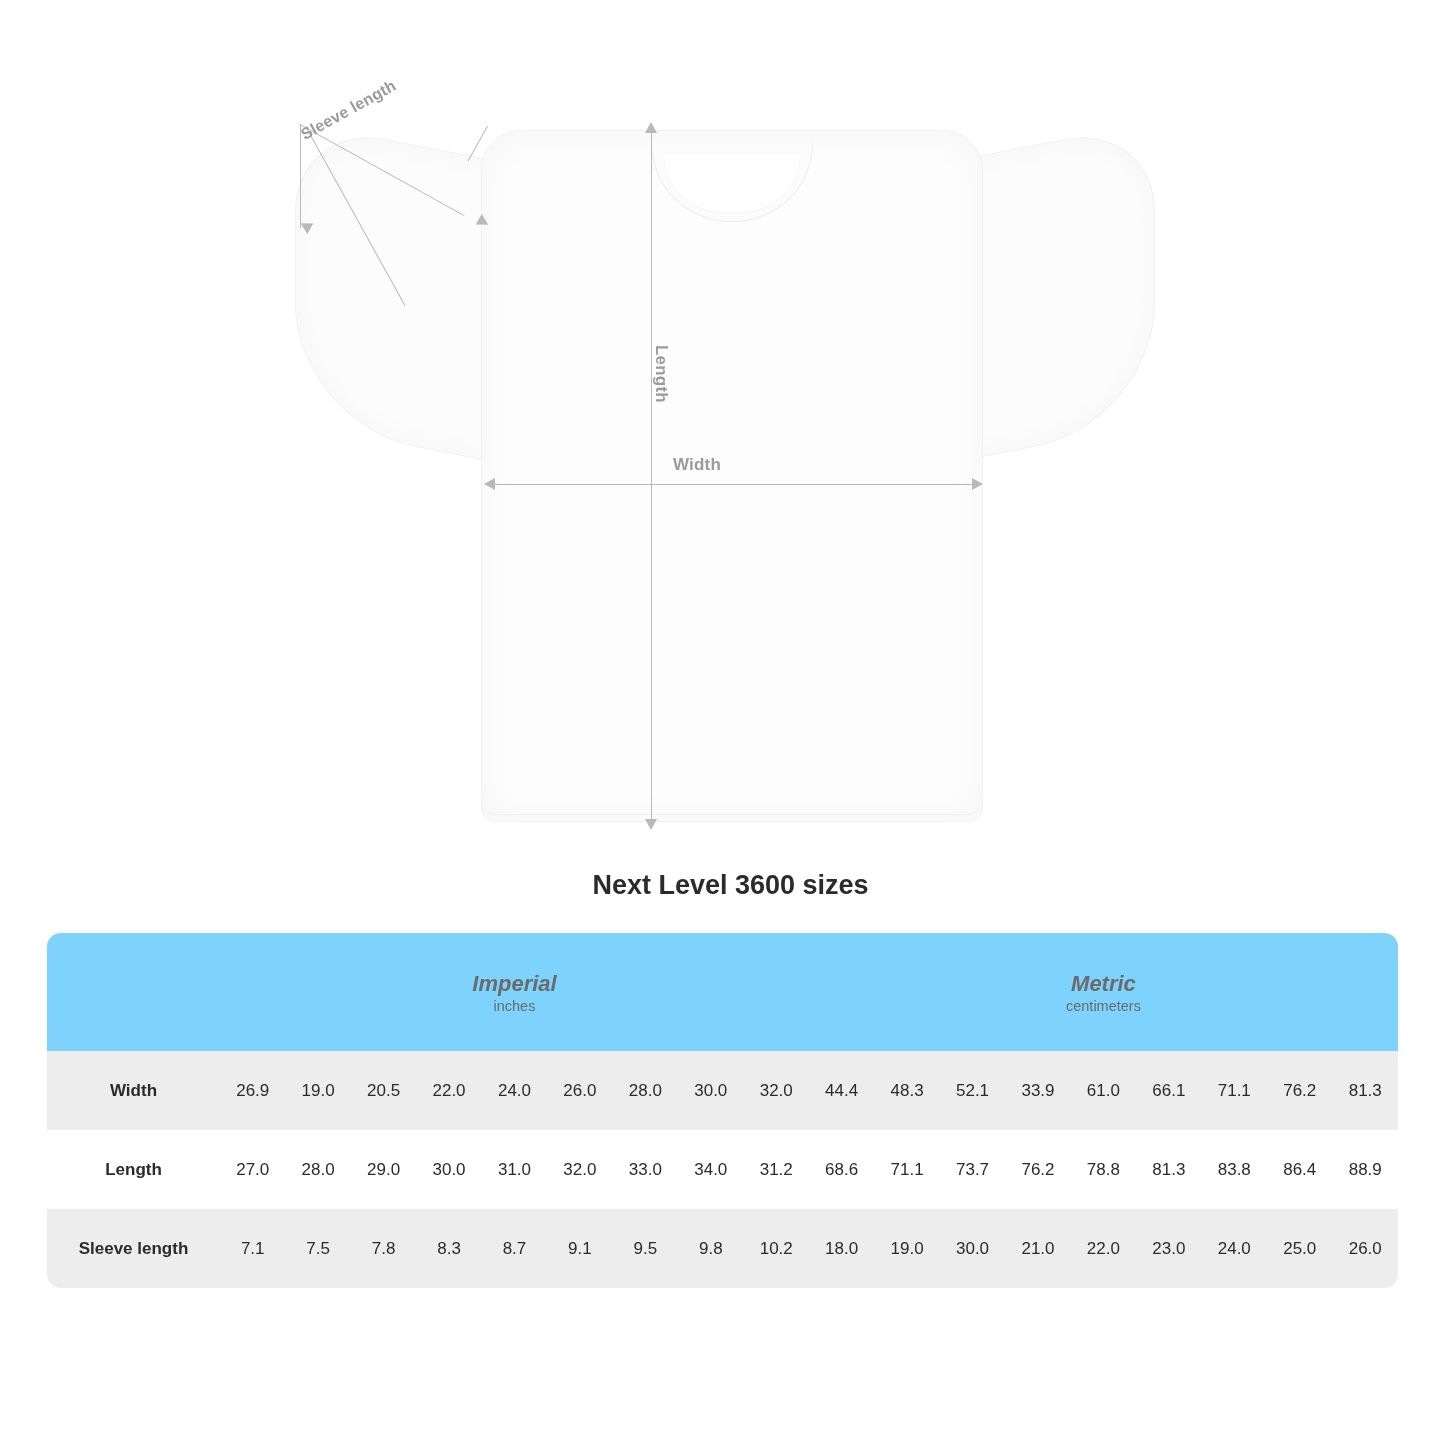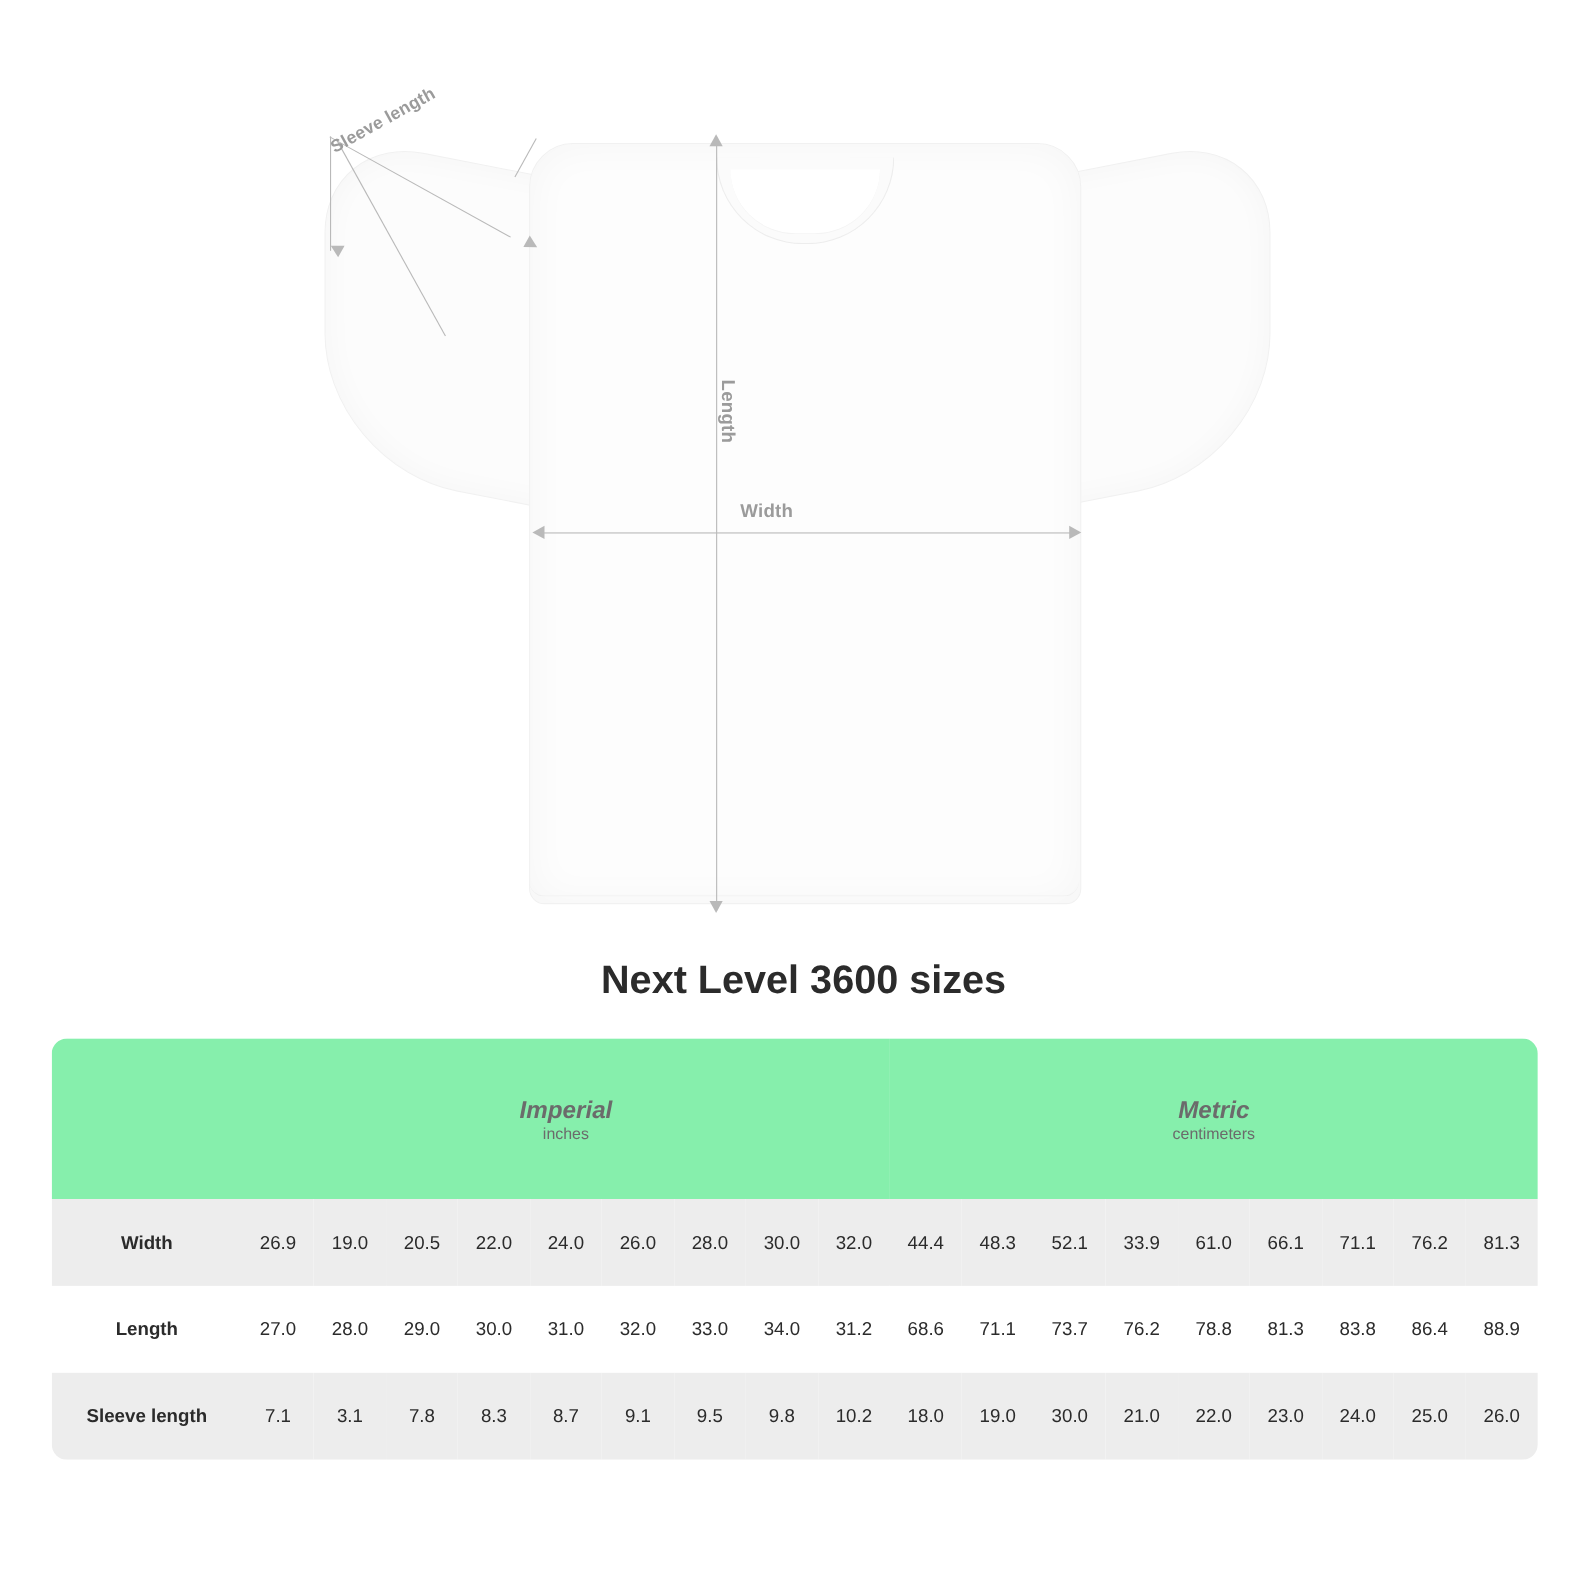--- a/index.html
+++ b/index.html
@@ -172,21 +172,21 @@
     transform: rotate(61deg);
     transform-origin: left top;
   }
 
   
   .title-block {
     text-align: center;
     margin-top: 10px;
   }
   .chart-title {
-    font-size: 36px;
+    font-size: 27px;
     font-weight: bold;
     color: #2b2b2b;
     margin: 0 0 14px 16px;
   }
   .chart-note {
     font-size: 16.5px;
     font-style: italic;
     color: #555555;
     margin: 0;
   }
@@ -205,22 +205,22 @@
   table.size-table td,
   table.size-table th {
     text-align: center;
     font-size: 17px;
     color: #2b2b2b;
     padding: 0;
     height: 79px;
     border: none;
   }
   .unit-head {
-    background: #86efac;
-    height: 146px;
+    background: #7dd3fc;
+    height: 118px;
     padding-left: 36px;
   }
   .unit-title {
     font-size: 22px;
     font-weight: bold;
     font-style: italic;
     color: #6b6b6b;
     line-height: 1.25;
   }
   .unit-sub {
@@ -340,21 +340,21 @@
         <td class="cell-val">76.2</td>
         <td class="cell-val">78.8</td>
         <td class="cell-val">81.3</td>
         <td class="cell-val">83.8</td>
         <td class="cell-val">86.4</td>
         <td class="cell-val">88.9</td>
       </tr>
       <tr class="row-grey">
         <td class="row-label">Sleeve length</td>
         <td class="cell-val">7.1</td>
-        <td class="cell-val">3.1</td>
+        <td class="cell-val">7.5</td>
         <td class="cell-val">7.8</td>
         <td class="cell-val">8.3</td>
         <td class="cell-val">8.7</td>
         <td class="cell-val">9.1</td>
         <td class="cell-val">9.5</td>
         <td class="cell-val">9.8</td>
         <td class="cell-val">10.2</td>
         <td class="cell-val">18.0</td>
         <td class="cell-val">19.0</td>
         <td class="cell-val">30.0</td>

